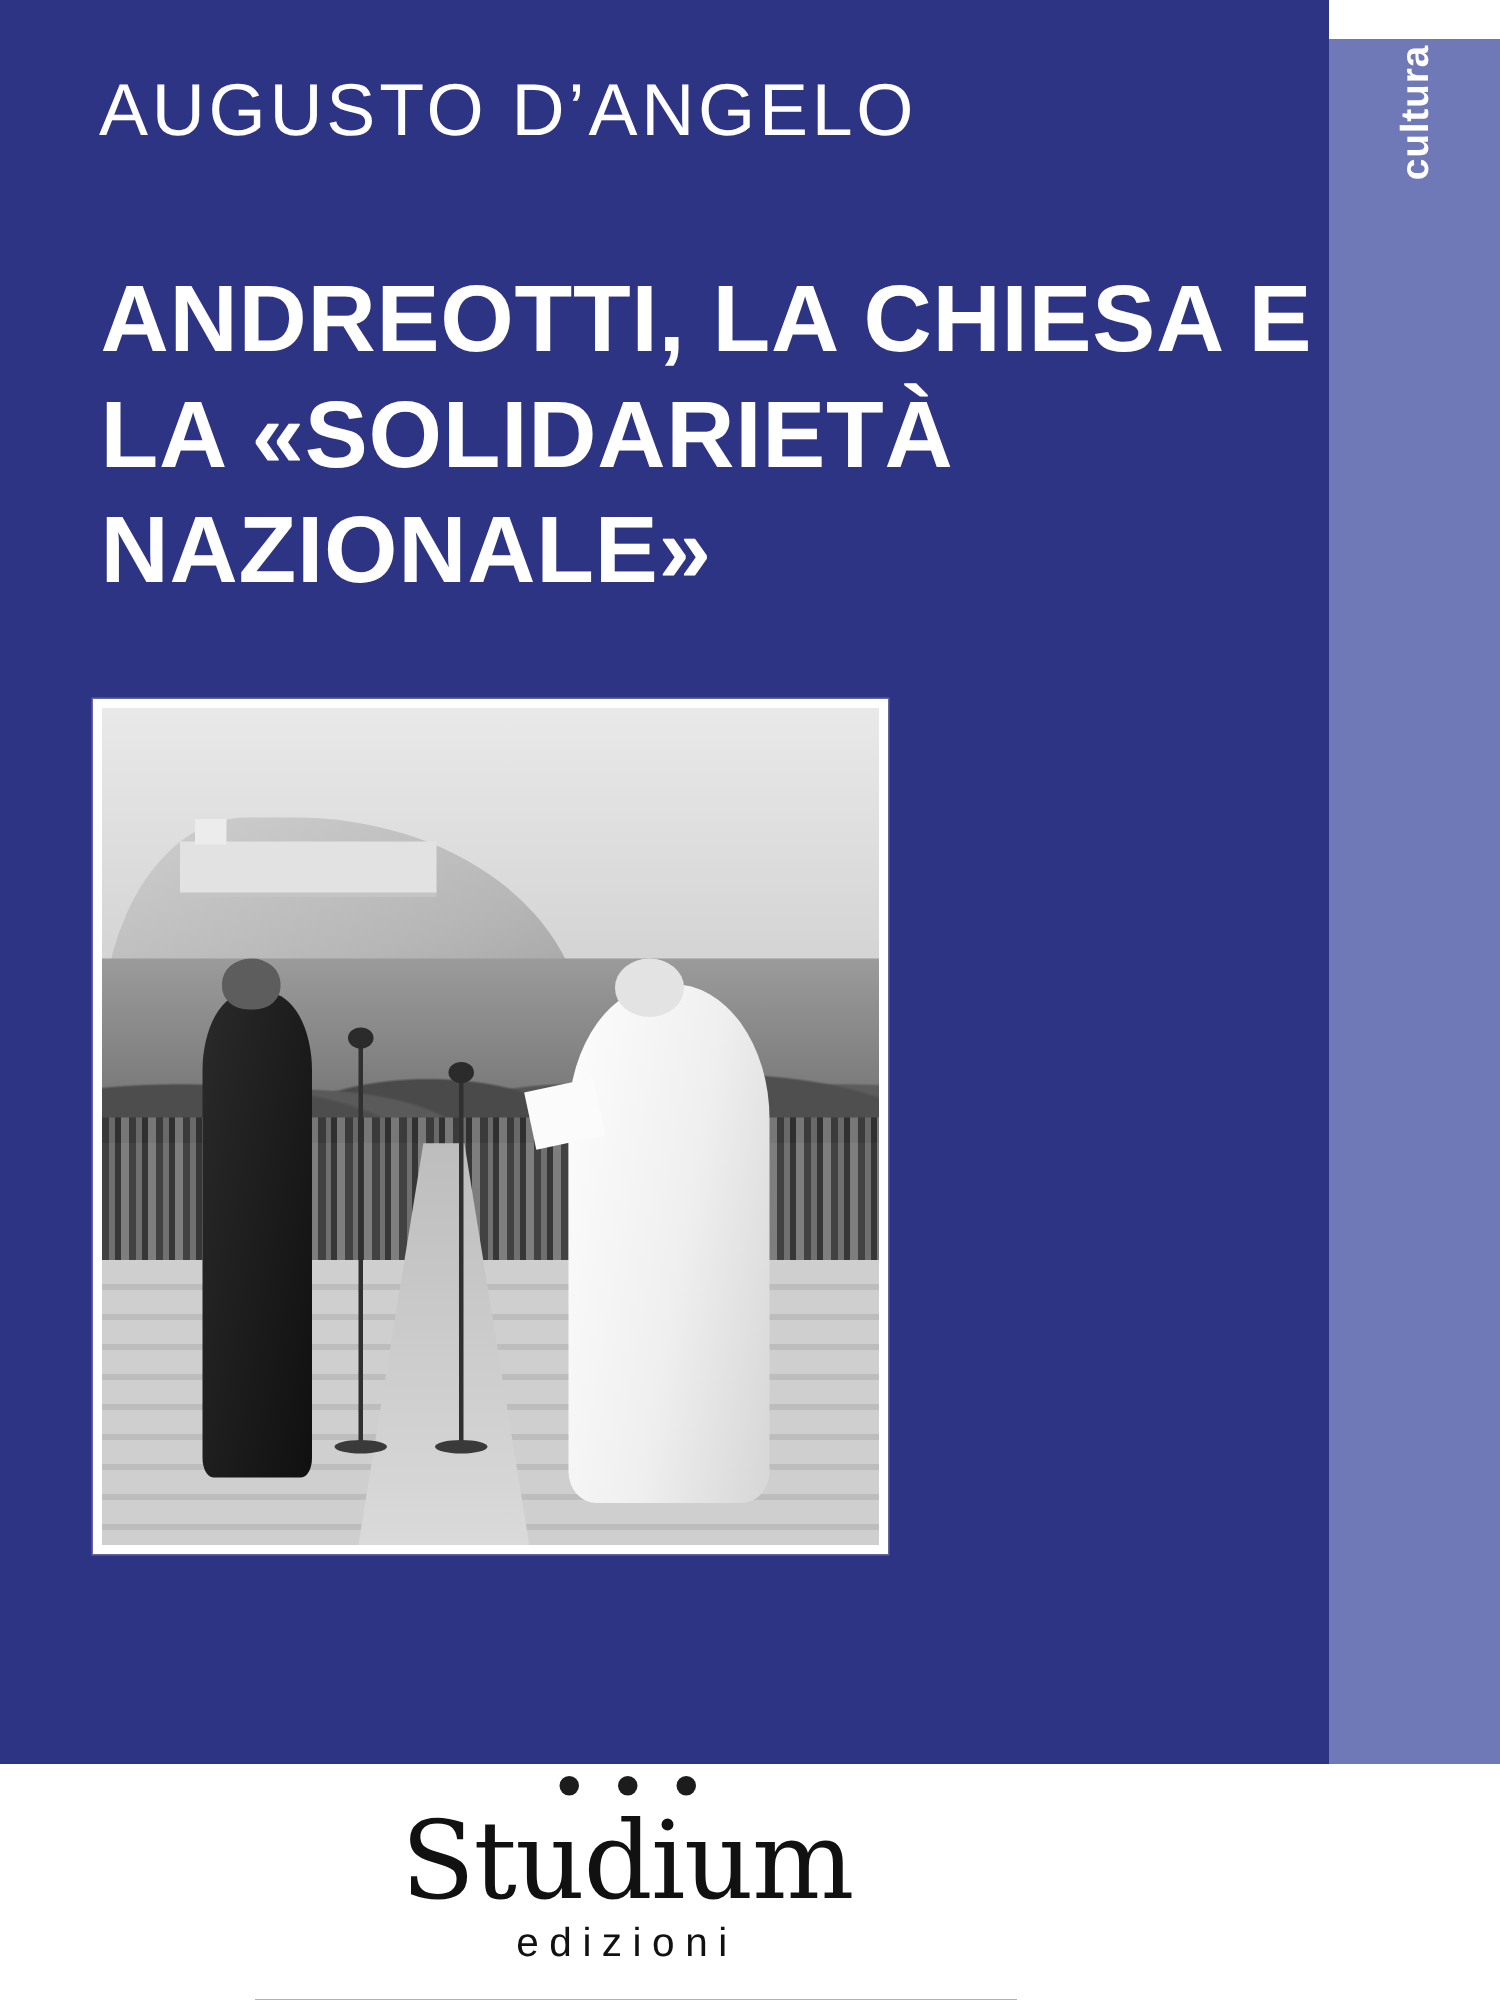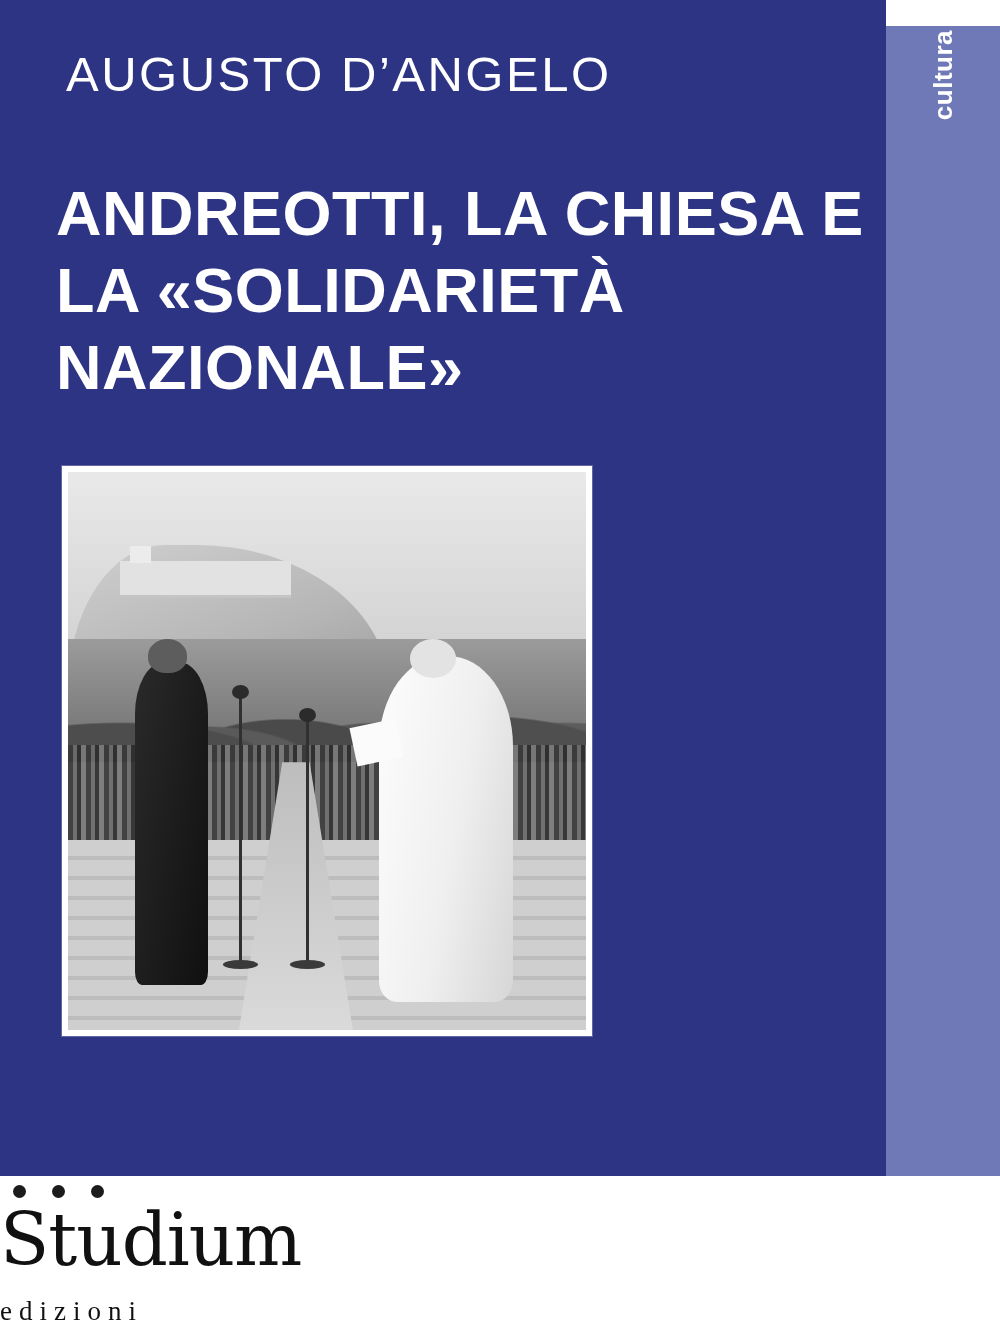--- a/index.html
+++ b/index.html
@@ -74,21 +74,21 @@
     width: 780px;
     color: #ffffff;
     font-size: 49px;
     font-weight: 300;
     letter-spacing: 2.5px;
     line-height: 1.1;
   }
   
   .title {
     position: absolute;
-    left: 56px;
+    left: 67px;
     top: 175px;
     width: 810px;
     color: #ffffff;
     font-size: 63px;
     font-weight: bold;
     line-height: 1.22;
     letter-spacing: 0.5px;
   }
   
   .photo-frame {
@@ -217,21 +217,21 @@
     top: 1176px;
     width: 1000px;
     height: 157px;
     background: #ffffff;
   }
   .logo {
     position: absolute;
     left: 0;
     top: 1182px;
     width: 836px;
-    text-align: left;
+    text-align: center;
   }
   .logo-dots {
     display: block;
     height: 20px;
     margin-bottom: 2px;
   }
   .logo-dots span {
     display: inline-block;
     width: 13px;
     height: 13px;
@@ -246,22 +246,21 @@
     font-size: 72px;
     color: #111111;
     letter-spacing: -1px;
     line-height: 1.0;
   }
   .logo-sub {
     display: block;
     font-size: 27px;
     color: #111111;
     letter-spacing: 7px;
-    margin-top: 20px;
-    font-family: Liberation Serif, serif;
+    margin-top: 4px;
   }
 </style>
 </head>
 <body>
 
 <div class="cover">
 
   <div class="field-main"></div>
   <div class="field-right"></div>
   <div class="right-tab"></div>

